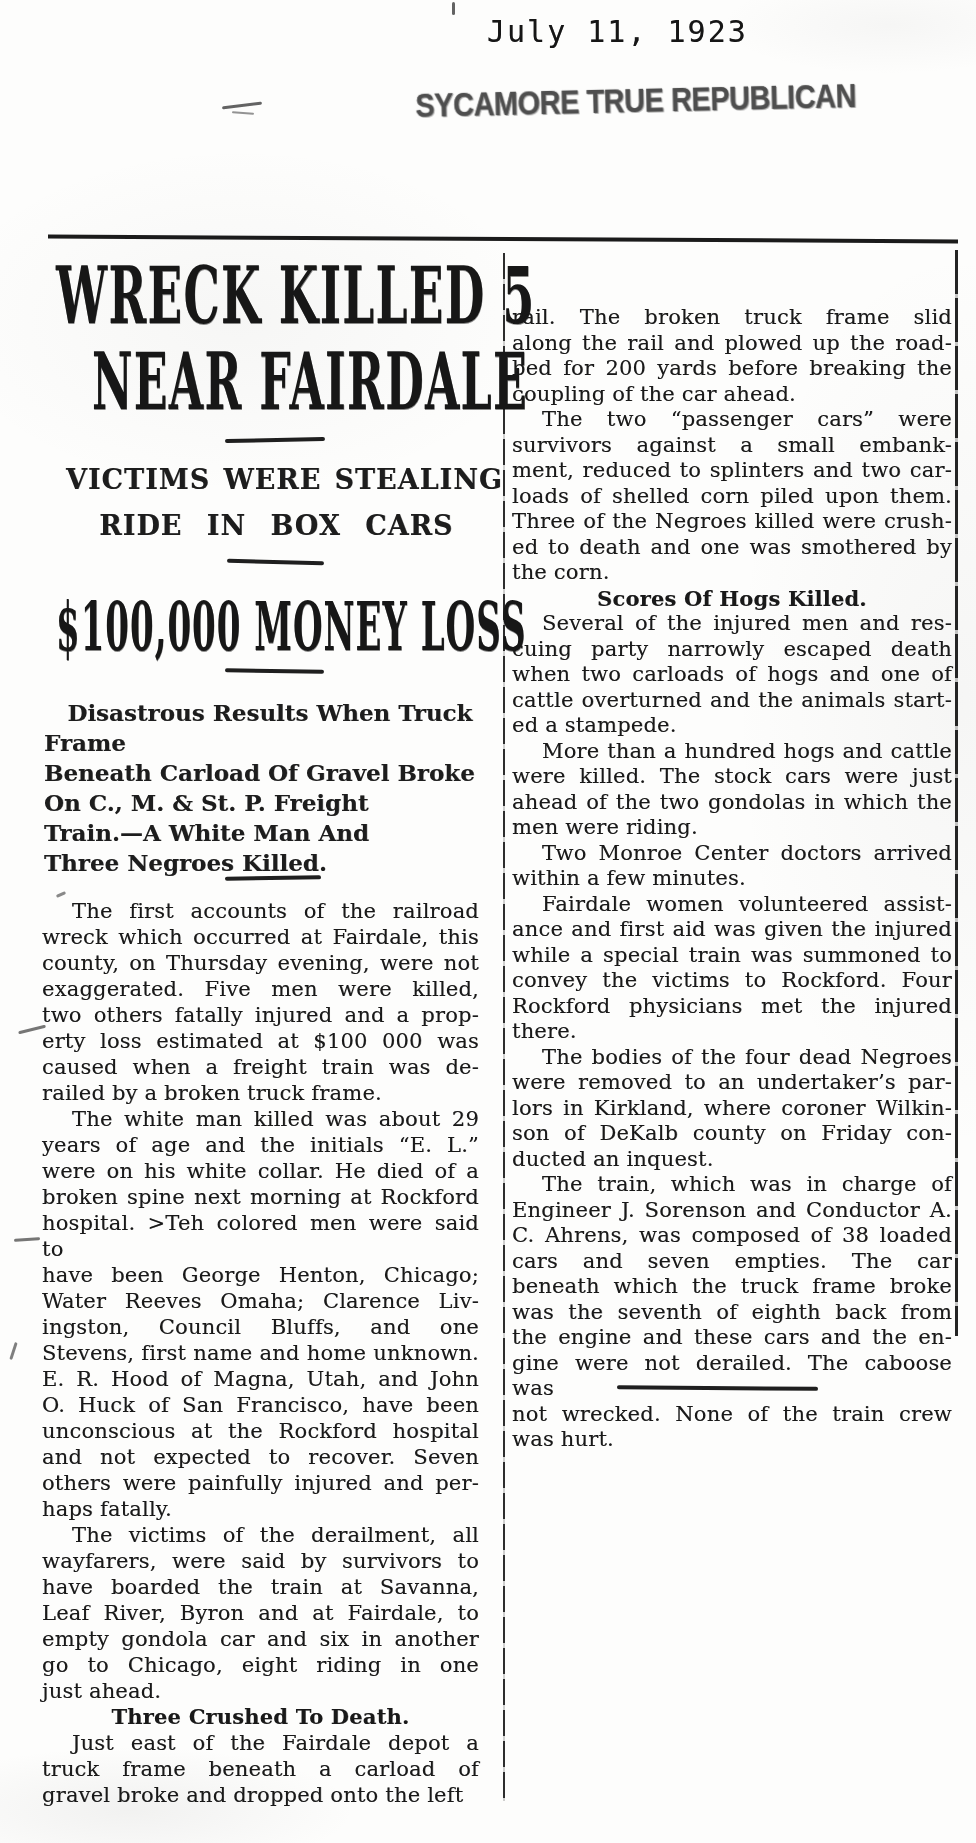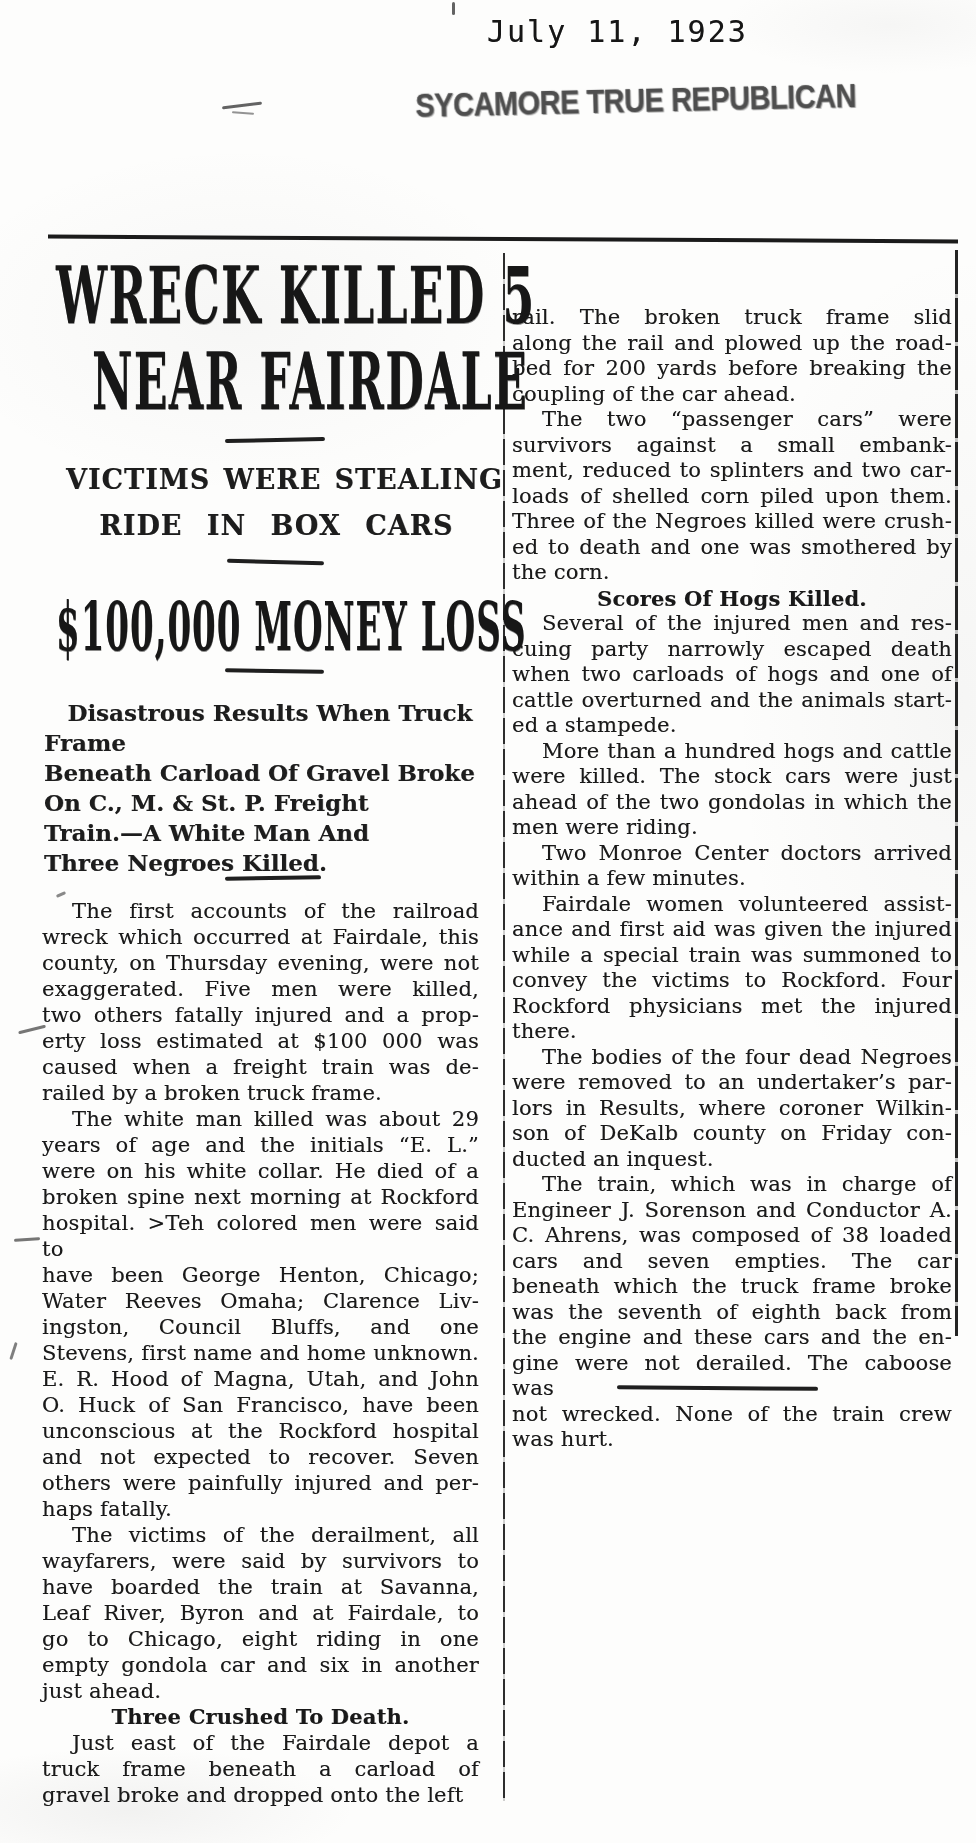--- a/index.html
+++ b/index.html
@@ -146,22 +146,22 @@
         <div class="line">unconscious at the Rockford hospital</div>
         <div class="line">and not expected to recover.  Seven</div>
         <div class="line">others were painfully injured and per-</div>
         <div class="line lastline">haps fatally.</div>
       </div>
       <div>
         <div class="line firstline">The victims of the derailment, all</div>
         <div class="line">wayfarers, were said by survivors to</div>
         <div class="line">have boarded the train at Savanna,</div>
         <div class="line">Leaf River, Byron and at Fairdale, to</div>
+        <div class="line">empty gondola car and six in another</div>
         <div class="line">go to Chicago, eight riding in one</div>
-        <div class="line">empty gondola car and six in another</div>
         <div class="line lastline">just ahead.</div>
       </div>
       <div class="col-subhead">Three Crushed To Death.</div>
       <div>
         <div class="line firstline">Just east of the Fairdale depot a</div>
         <div class="line">truck frame beneath a carload of</div>
         <div class="line lastline">gravel broke and dropped onto the left</div>
       </div>
     </div>
   <div class="col col-right">
@@ -202,21 +202,21 @@
         <div class="line firstline">Fairdale women volunteered assist-</div>
         <div class="line">ance and first aid was given the injured</div>
         <div class="line">while a special train was summoned to</div>
         <div class="line">convey the victims to Rockford.  Four</div>
         <div class="line">Rockford physicians met the injured</div>
         <div class="line lastline">there.</div>
       </div>
       <div>
         <div class="line firstline">The bodies of the four dead Negroes</div>
         <div class="line">were removed to an undertaker’s par-</div>
-        <div class="line">lors in Results, where coroner Wilkin-</div>
+        <div class="line">lors in Kirkland, where coroner Wilkin-</div>
         <div class="line">son of DeKalb county on Friday con-</div>
         <div class="line lastline">ducted an inquest.</div>
       </div>
       <div>
         <div class="line firstline">The train, which was in charge of</div>
         <div class="line">Engineer J. Sorenson and Conductor A.</div>
         <div class="line">C. Ahrens, was composed of 38 loaded</div>
         <div class="line">cars and seven empties.  The car</div>
         <div class="line">beneath which the truck frame broke</div>
         <div class="line">was the seventh of eighth back from</div>

